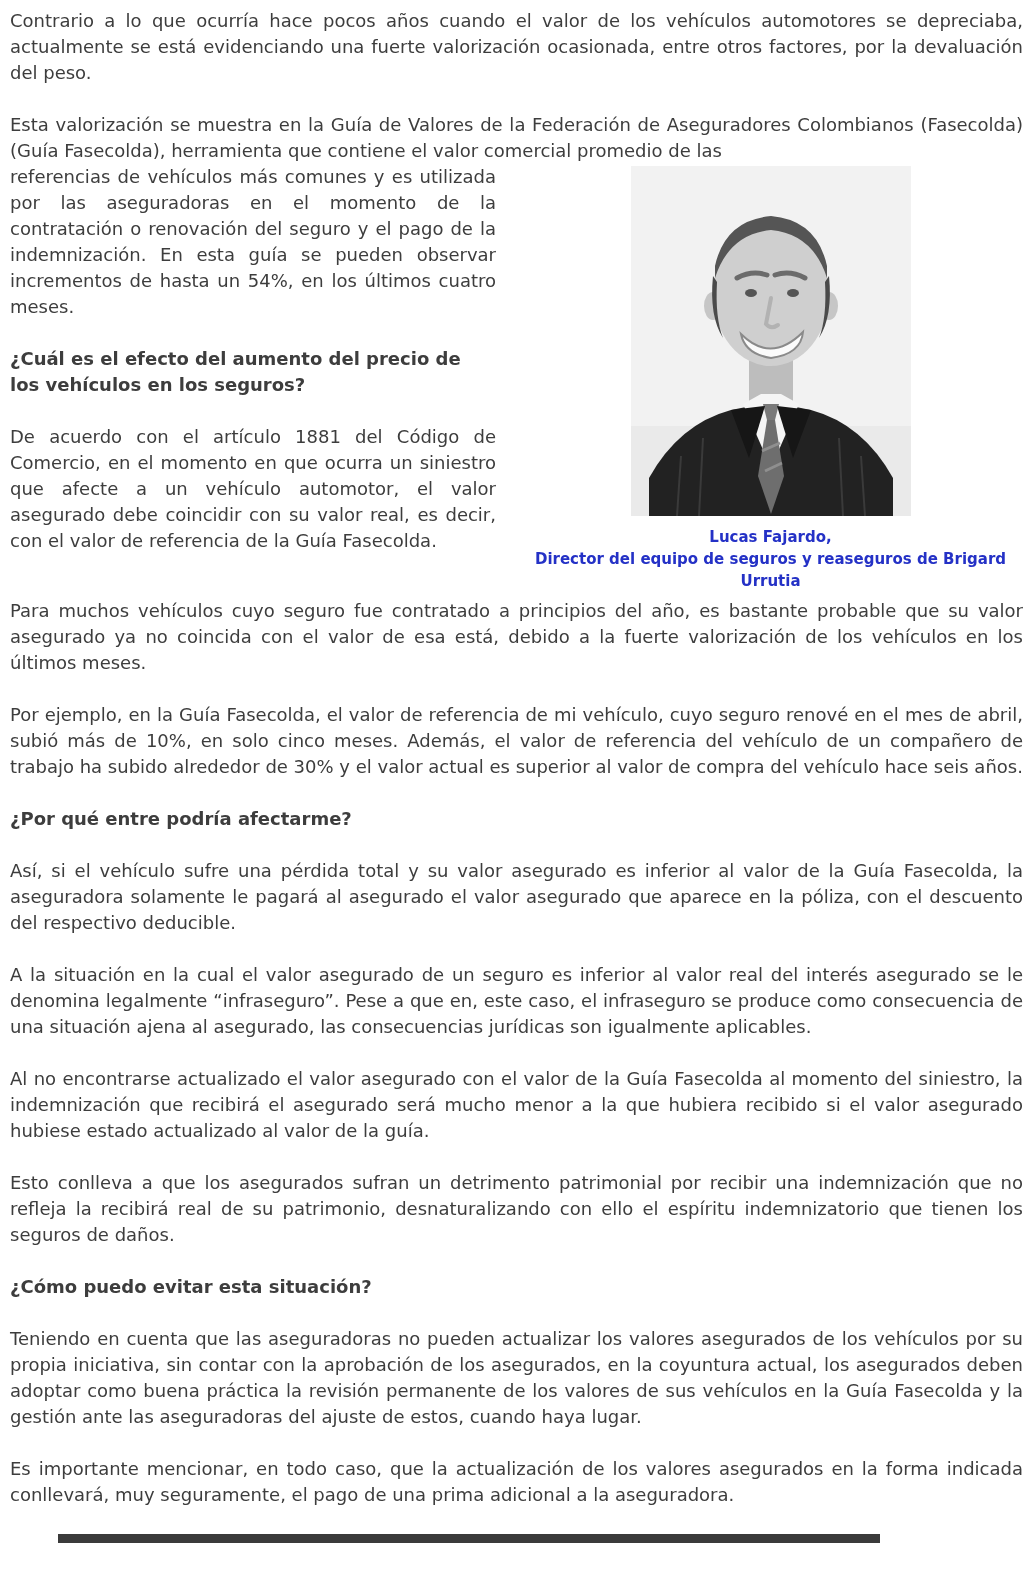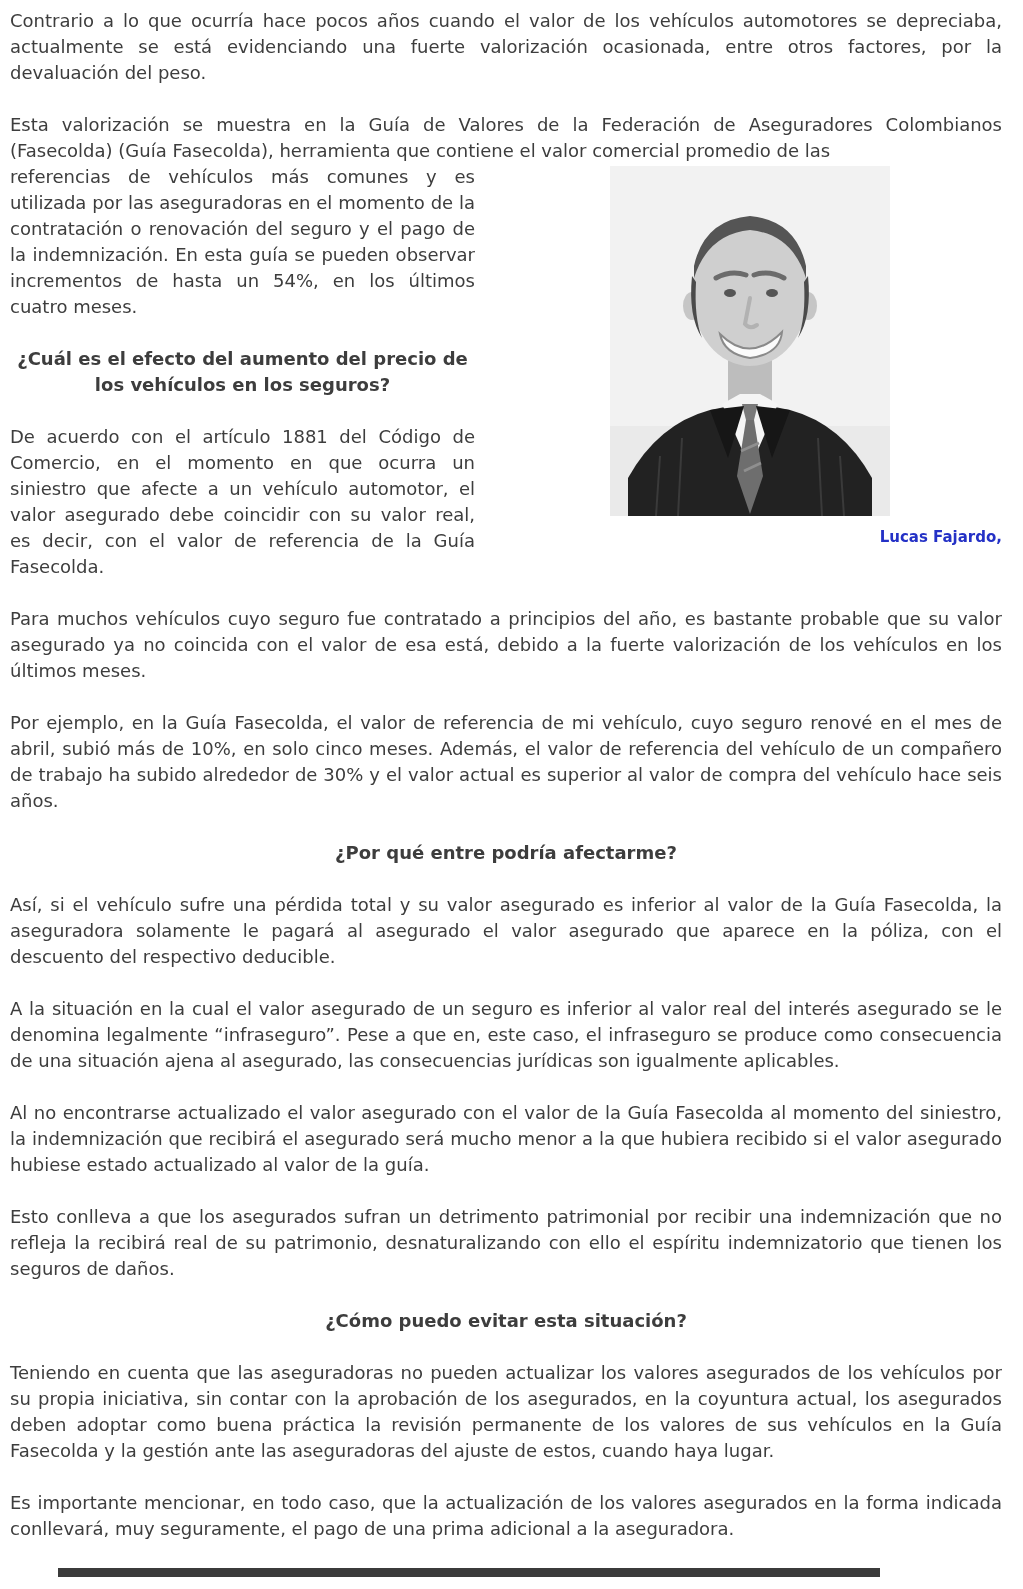--- a/index.html
+++ b/index.html
@@ -1,50 +1,50 @@
 <!DOCTYPE html>
 <html><head>
 <meta charset="utf-8">
 <style>
   html, body { margin: 0; padding: 0; background: #ffffff; }
   .page {
     width: 1023px;
     min-height: 1589px;
     box-sizing: border-box;
-    padding: 8px 21px 0 10px;
+    padding: 8px 0 0 10px;
     background: #ffffff;
     font-family: "DejaVu Sans", "Liberation Sans", sans-serif;
     font-size: 18px;
     line-height: 26px;
     color: #3d3d3d;
     overflow: hidden;
   }
   .para { margin: 0 0 26px 0; text-align: justify; }
   .para.no-bottom { margin-bottom: 0; }
   .heading {
     font-size: 18px;
     line-height: 26px;
     font-weight: bold;
     color: #3d3d3d;
     margin: 0 0 26px 0;
-    text-align: center;
+    text-align: left;
   }
   .photo-float {
     float: right;
     width: 505px;
     margin: 2px 0 6px 22px;
   }
   .photo-float svg { display: block; margin: 0 auto; }
   .caption {
     margin-top: 10px;
     font-size: 15px;
     line-height: 22px;
     font-weight: bold;
     color: #2431c6;
-    text-align: right;
+    text-align: center;
   }
   .clear { clear: both; }
   .bottom-bar {
     height: 9px;
     width: 822px;
     margin: 16px 0 0 48px;
     background: #3b3b3b;
   }
 </style>
 </head>
@@ -90,20 +90,21 @@
 
       <path d="M132,238 L148,238 L144,254 L136,254 Z" fill="#7a7a7a"></path>
       <path d="M136,254 L144,254 L153,310 L140,348 L127,310 Z" fill="#6e6e6e"></path>
       <path d="M131,285 l18,-8 M134,305 l17,-8" stroke="#8f8f8f" stroke-width="3" fill="none"></path>
 
       <path d="M100,244 L134,240 L118,292 Z" fill="#161616"></path>
       <path d="M180,244 L146,240 L162,292 Z" fill="#161616"></path>
     </svg>
     <div class="caption">
       <div>Lucas Fajardo,</div>
+      <div>Director del equipo de seguros y reaseguros de Brigard Urrutia</div>
     </div>
   </div>
 
   <p class="para">referencias de vehículos más comunes y es utilizada por las aseguradoras en el momento de la contratación o renovación del seguro y el pago de la indemnización. En esta guía se pueden observar incrementos de hasta un 54%, en los últimos cuatro meses.</p>
 
   <h2 class="heading">¿Cuál es el efecto del aumento del precio de los vehículos en los seguros?</h2>
 
   <p class="para">De acuerdo con el artículo 1881 del Código de Comercio, en el momento en que ocurra un siniestro que afecte a un vehículo automotor, el valor asegurado debe coincidir con su valor real, es decir, con el valor de referencia de la Guía Fasecolda.</p>
 
   <p class="para clear">Para muchos vehículos cuyo seguro fue contratado a principios del año, es bastante probable que su valor asegurado ya no coincida con el valor de esa está, debido a la fuerte valorización de los vehículos en los últimos meses.</p>

